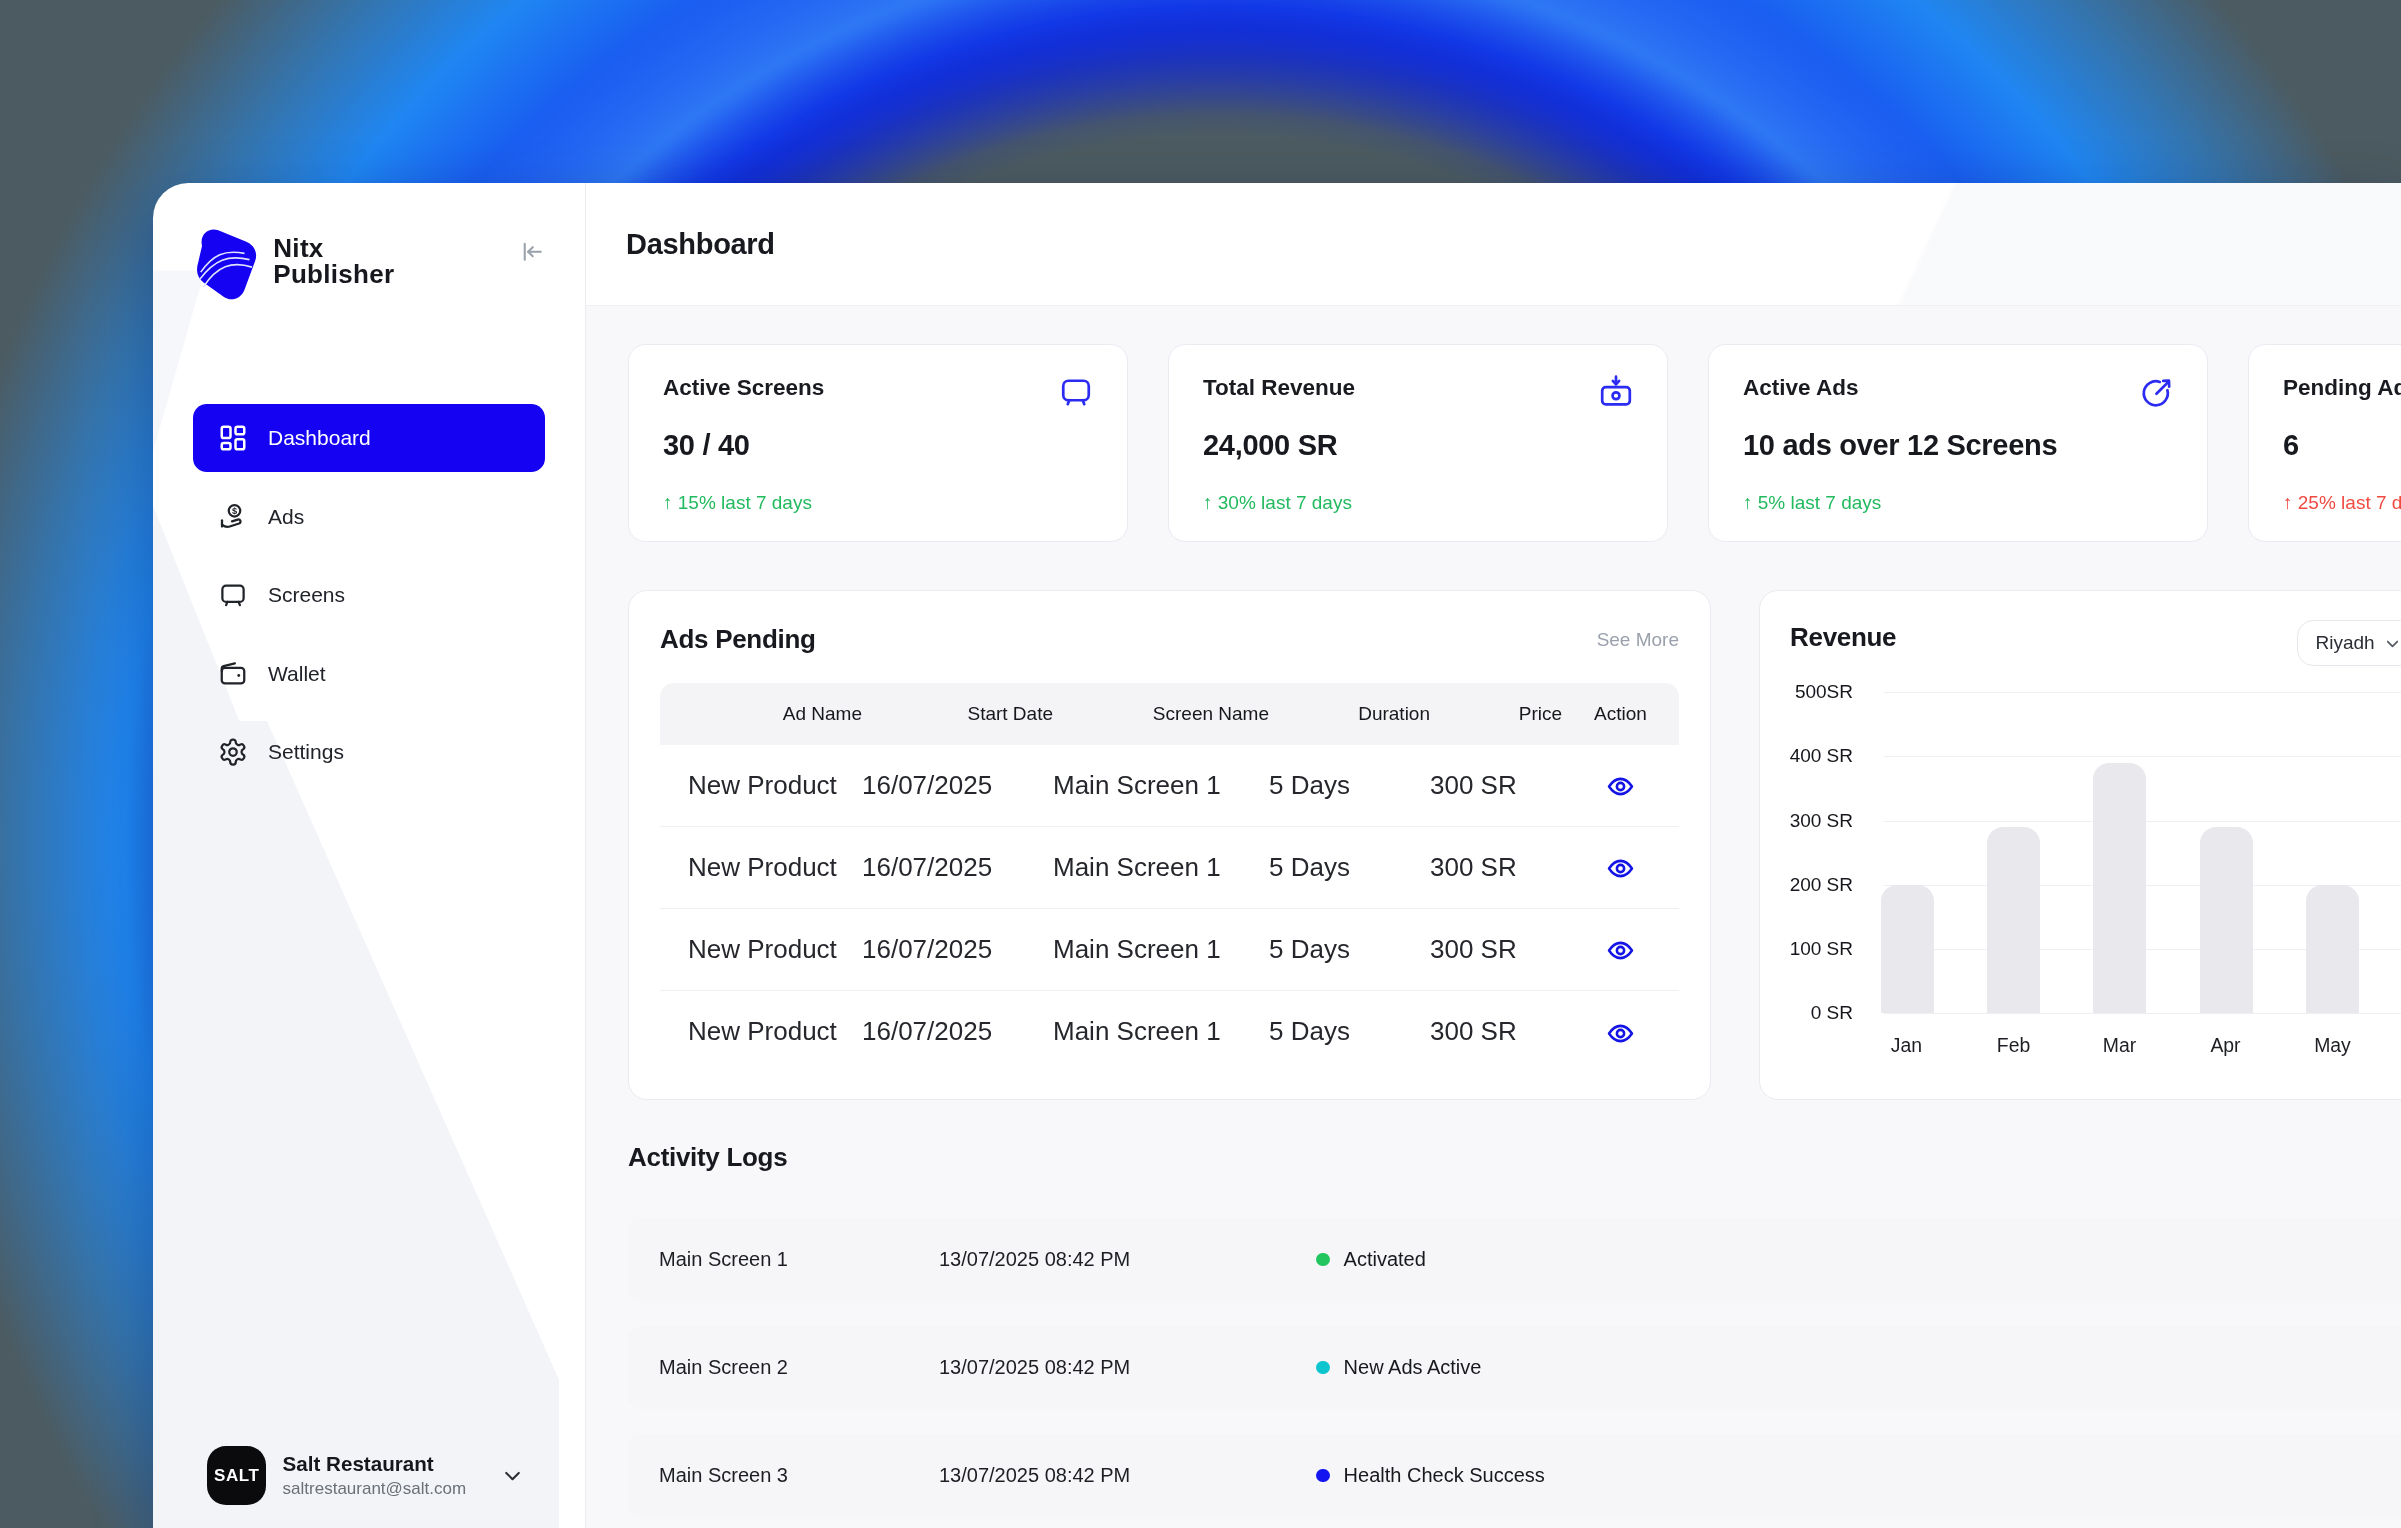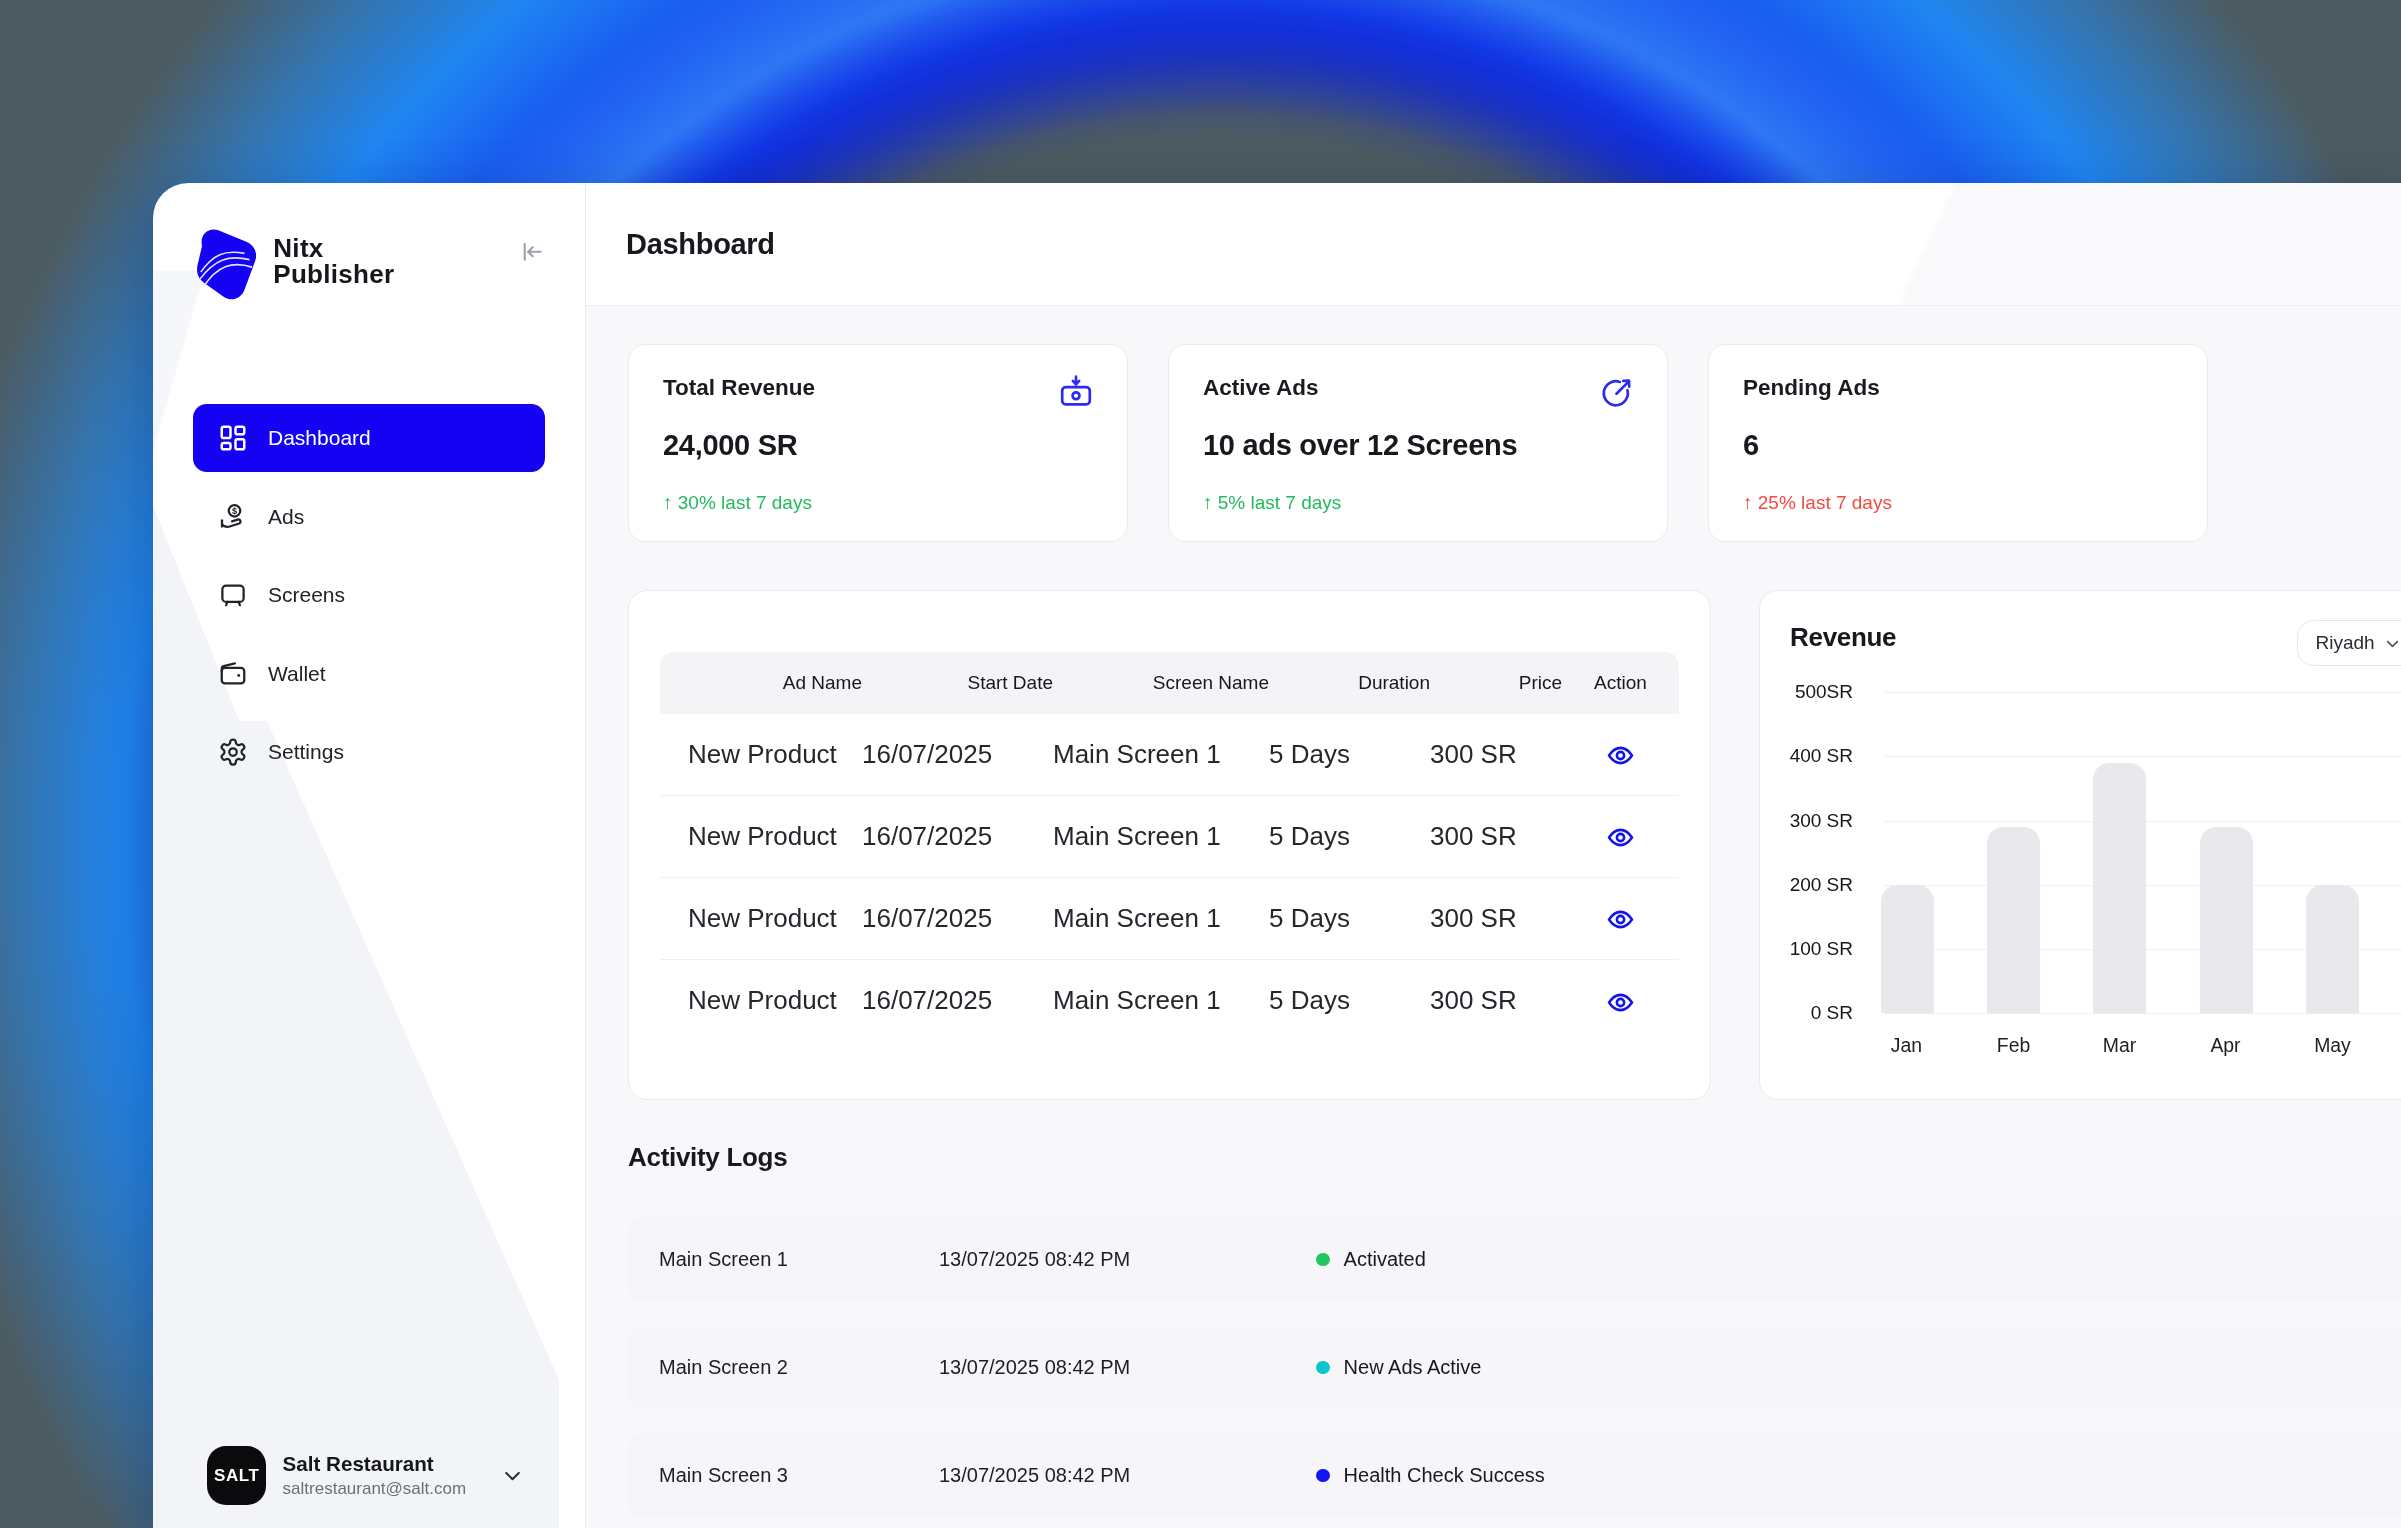--- a/index.html
+++ b/index.html
@@ -184,20 +184,34 @@
   </aside>
 
   <div class="main">
     <div class="header">
       <div class="page-title">Dashboard</div>
     </div>
 
     <div class="content">
 
       <div class="stats-row">
+        <div class="stat-card">
+          <div class="stat-label">Active Screens</div>
+          <div class="stat-icon">
+            <svg viewBox="0 0 24 24" fill="none" stroke="currentColor" stroke-width="1.8" stroke-linecap="round" stroke-linejoin="round">
+              <rect x="3.5" y="4.5" width="17" height="13" rx="3.5"></rect>
+                <path d="M7.5 17.5l-1 2.6"></path>
+                <path d="M16.5 17.5l1 2.6"></path>
+            </svg>
+          </div>
+          <div class="stat-value">30 / 40</div>
+          <div class="stat-trend" style="color: rgb(34, 186, 94);">
+            <span>↑</span> <span>15% last 7 days</span>
+          </div>
+        </div>
 
         <div class="stat-card">
           <div class="stat-label">Total Revenue</div>
           <div class="stat-icon">
             <svg viewBox="0 0 24 24" fill="none" stroke="currentColor" stroke-width="1.8" stroke-linecap="round" stroke-linejoin="round">
               <rect x="2.8" y="8.8" width="18.4" height="11.4" rx="2.4"></rect>
               <circle cx="12" cy="14.5" r="2.3"></circle>
               <path d="M12 1.8v4.8"></path>
                 <path d="M9.9 4.6L12 6.8l2.1-2.2"></path>
             </svg>
@@ -228,20 +242,24 @@
           <div class="stat-value">6</div>
           <div class="stat-trend" style="color: rgb(240, 74, 65);">
             <span>↑</span> <span>25% last 7 days</span>
           </div>
         </div>
       </div>
 
       <div class="row2">
 
         <div class="card ads-card">
+          <div class="ads-head">
+            <div class="card-title">Ads Pending</div>
+            <div class="see-more">See More</div>
+          </div>
           <table class="ads">
             <colgroup>
                 <col style="width:202px">
                 <col style="width:191px">
                 <col style="width:216px">
                 <col style="width:161px">
                 <col style="width:132px">
                 <col>
               </colgroup>
             <thead>

